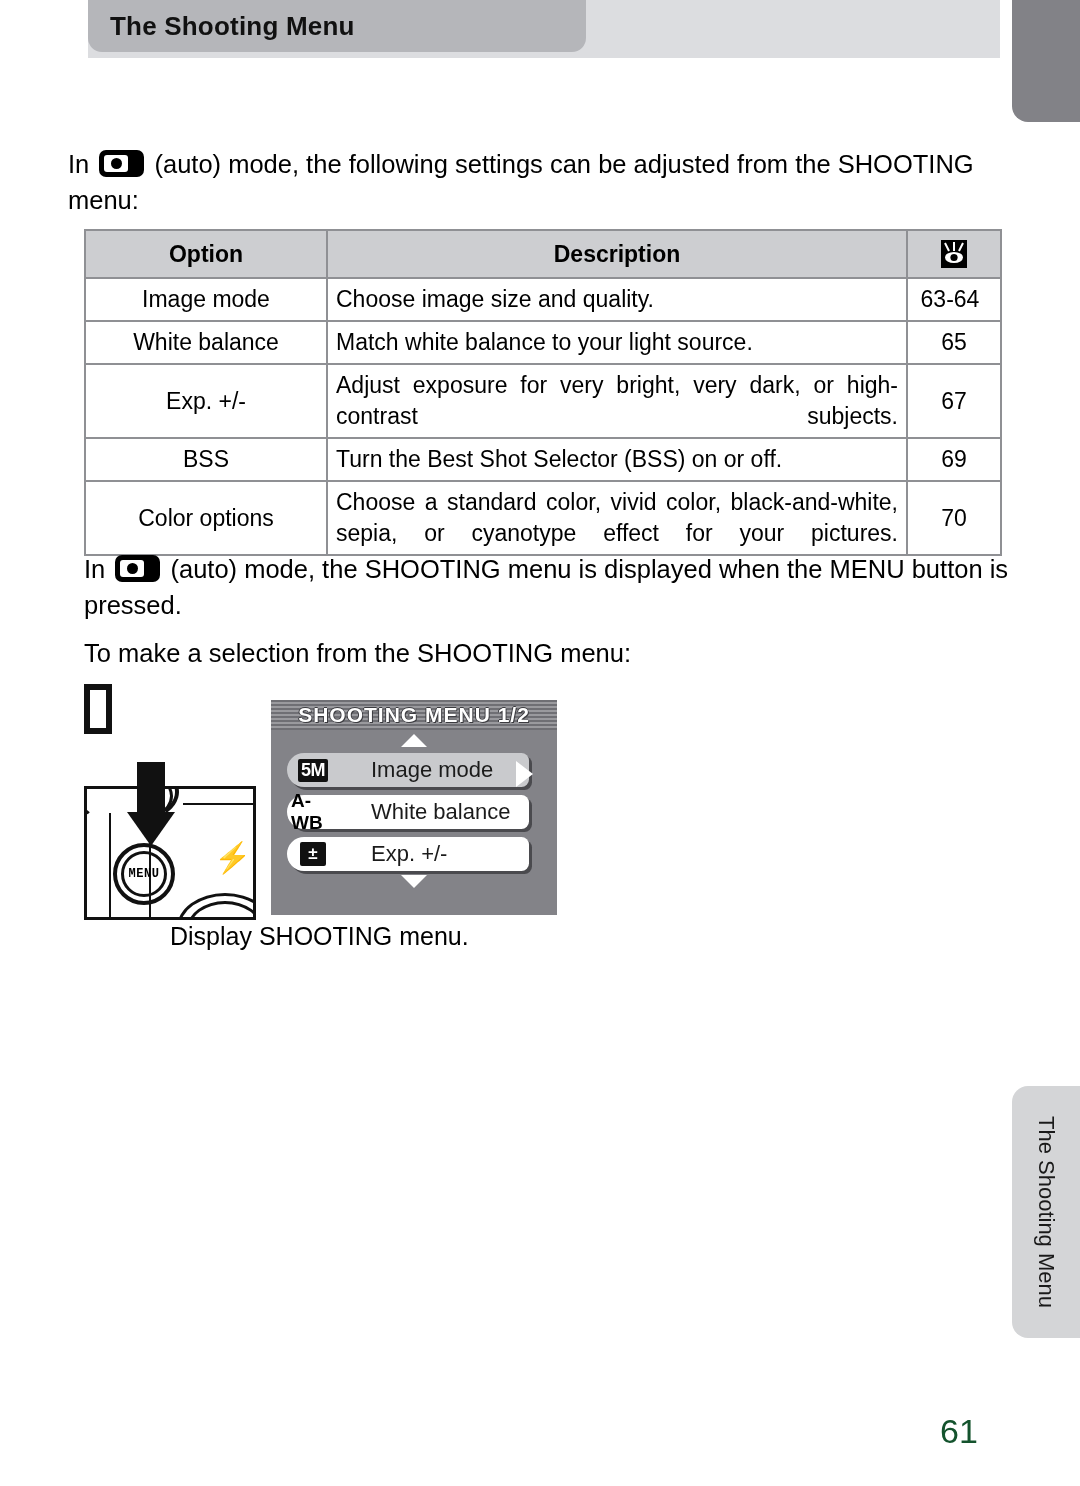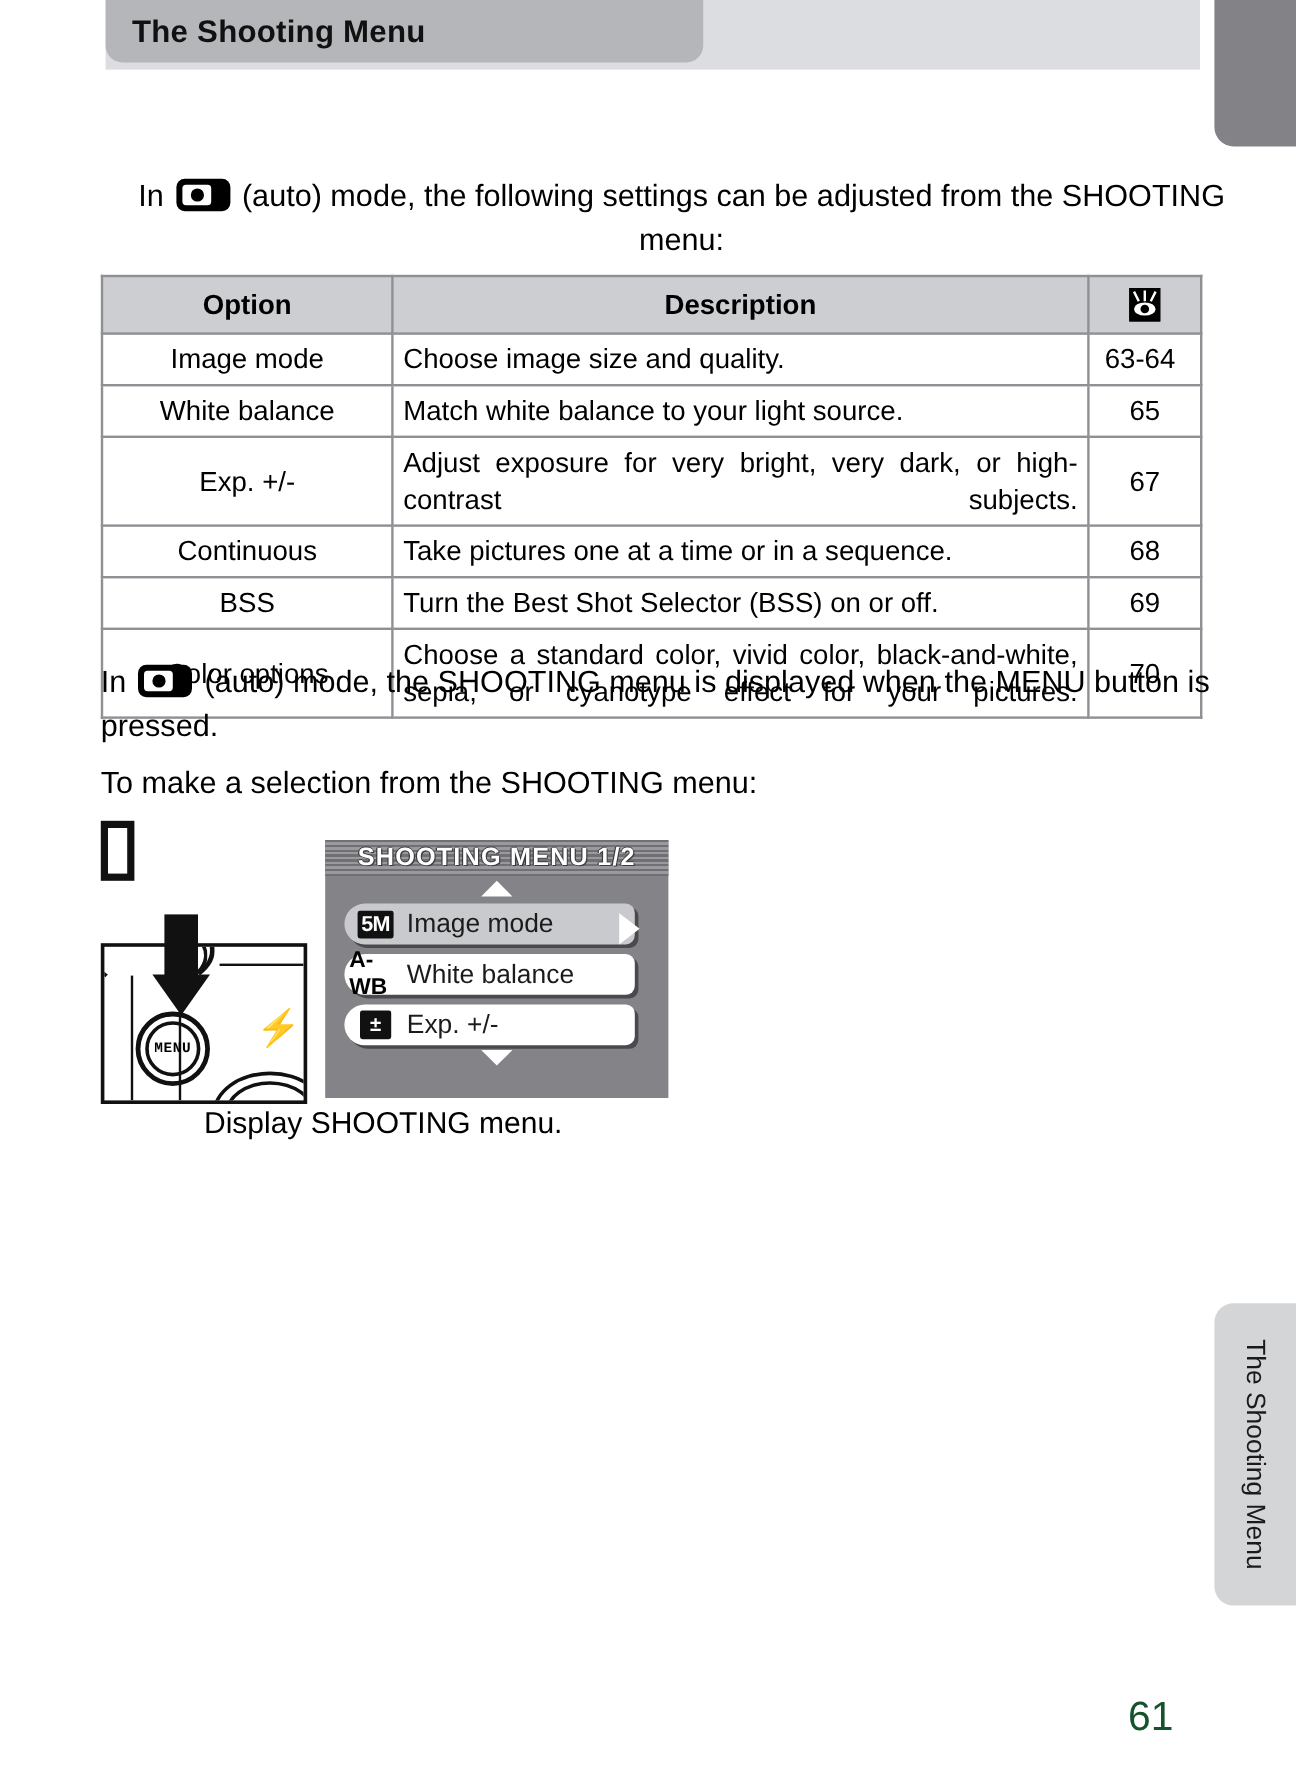--- a/index.html
+++ b/index.html
@@ -109,21 +109,21 @@
     white-space: nowrap;
   }
 
   
   .para {
     position: absolute;
     font-size: 25.5px;
     line-height: 36px;
     color: #000;
   }
-  .p-intro  { left: 88px; top: 146px; width: 960px; text-align: center; }
+  .p-intro  { left: 68px; top: 146px; width: 960px; }
   .p-menu   { left: 84px; top: 551px; width: 962px; }
   .p-select { left: 84px; top: 635px; width: 960px; }
 
   
   .cam-icon {
     display: inline-block;
     width: 45px;
     height: 27px;
     background: #000;
     border-radius: 7px;
@@ -388,20 +388,21 @@
     position: absolute;
     left: 4px;
     top: 2px;
     right: 16px;
     height: 34px;
     background: #ffffff;
     border-radius: 18px 8px 8px 18px;
     box-shadow: 3px 3px 0 #4a4a4e;
     display: flex;
     align-items: center;
+    gap: 32px;
   }
   .lcd-pill.sel { background: #c9cacd; }
   .lcd-badge {
     width: 44px;
     min-width: 44px;
     margin-left: 4px;
     display: flex;
     align-items: center;
     justify-content: center;
     font-size: 19px;
@@ -510,25 +511,20 @@
         <td class="c-opt">White balance</td>
         <td class="c-desc">Match white balance to your light source.</td>
         <td class="c-ref">65</td>
       </tr>
       <tr>
         <td class="c-opt">Exp. +/-</td>
         <td class="c-desc j">Adjust exposure for very bright, very dark, or high-contrast subjects.</td>
         <td class="c-ref">67</td>
       </tr>
       <tr>
-        <td class="c-opt">Continuous</td>
-        <td class="c-desc">Take pictures one at a time or in a sequence.</td>
-        <td class="c-ref">68</td>
-      </tr>
-      <tr>
         <td class="c-opt">BSS</td>
         <td class="c-desc">Turn the Best Shot Selector (BSS) on or off.</td>
         <td class="c-ref">69</td>
       </tr>
       <tr>
         <td class="c-opt">Color options</td>
         <td class="c-desc j">Choose a standard color, vivid color, black-and-white, sepia, or cyanotype effect for your pictures.</td>
         <td class="c-ref">70</td>
       </tr>
     </tbody>

